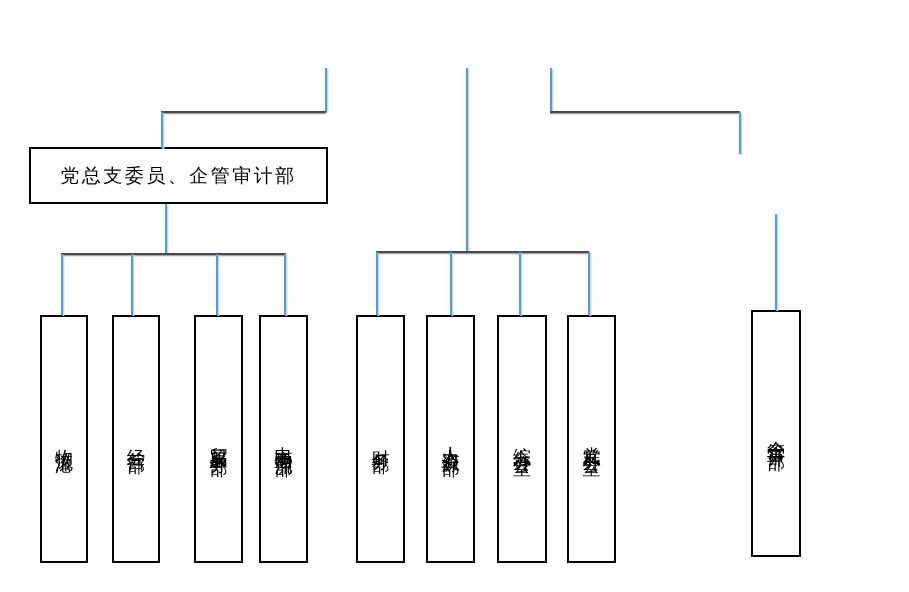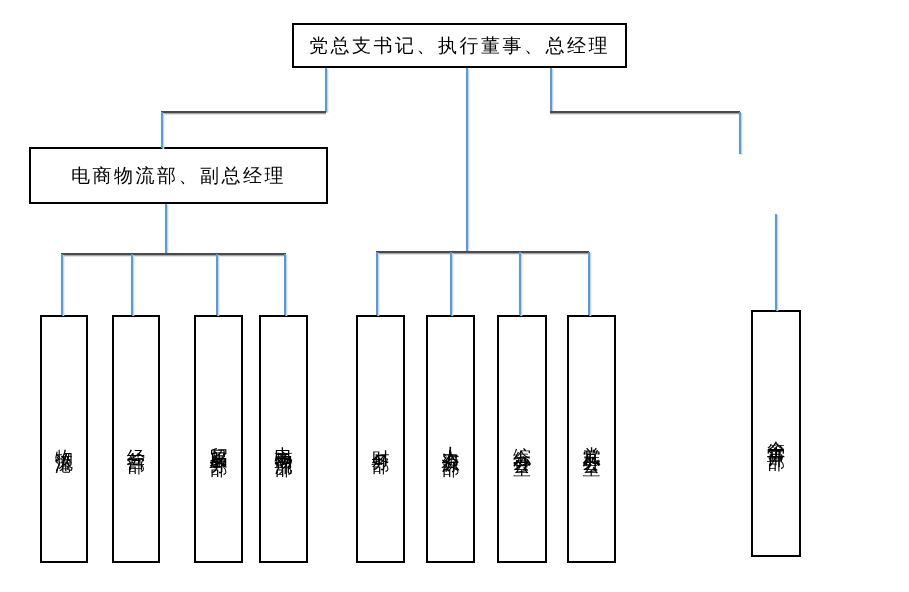--- a/index.html
+++ b/index.html
@@ -46,26 +46,23 @@
     height:1.5px;
     background:#4a4a4a;
     box-shadow:0 1.3px 0 #a6a6a6;
   }
 </style>
 </head>
 <body>
 
 <div class="canvas">
 
-  <div class="node hnode" style="left:292px;top:23px;width:335px;height:45px;">
-    <span>党总支书记、执行董事、总经理</span>
-  </div>
 
   <div class="node hnode" style="left:29px;top:147px;width:299px;height:57px;">
-    <span>电商物流部、副总经理</span>
+    <span>党总支委员、企管审计部</span>
   </div>
 
 
   <div class="node vnode" style="left:40px;top:315px;width:48px;height:248px;">
     <span>物流港</span>
   </div>
 
   <div class="node vnode" style="left:112px;top:315px;width:48px;height:248px;">
     <span>经营部</span>
   </div>

